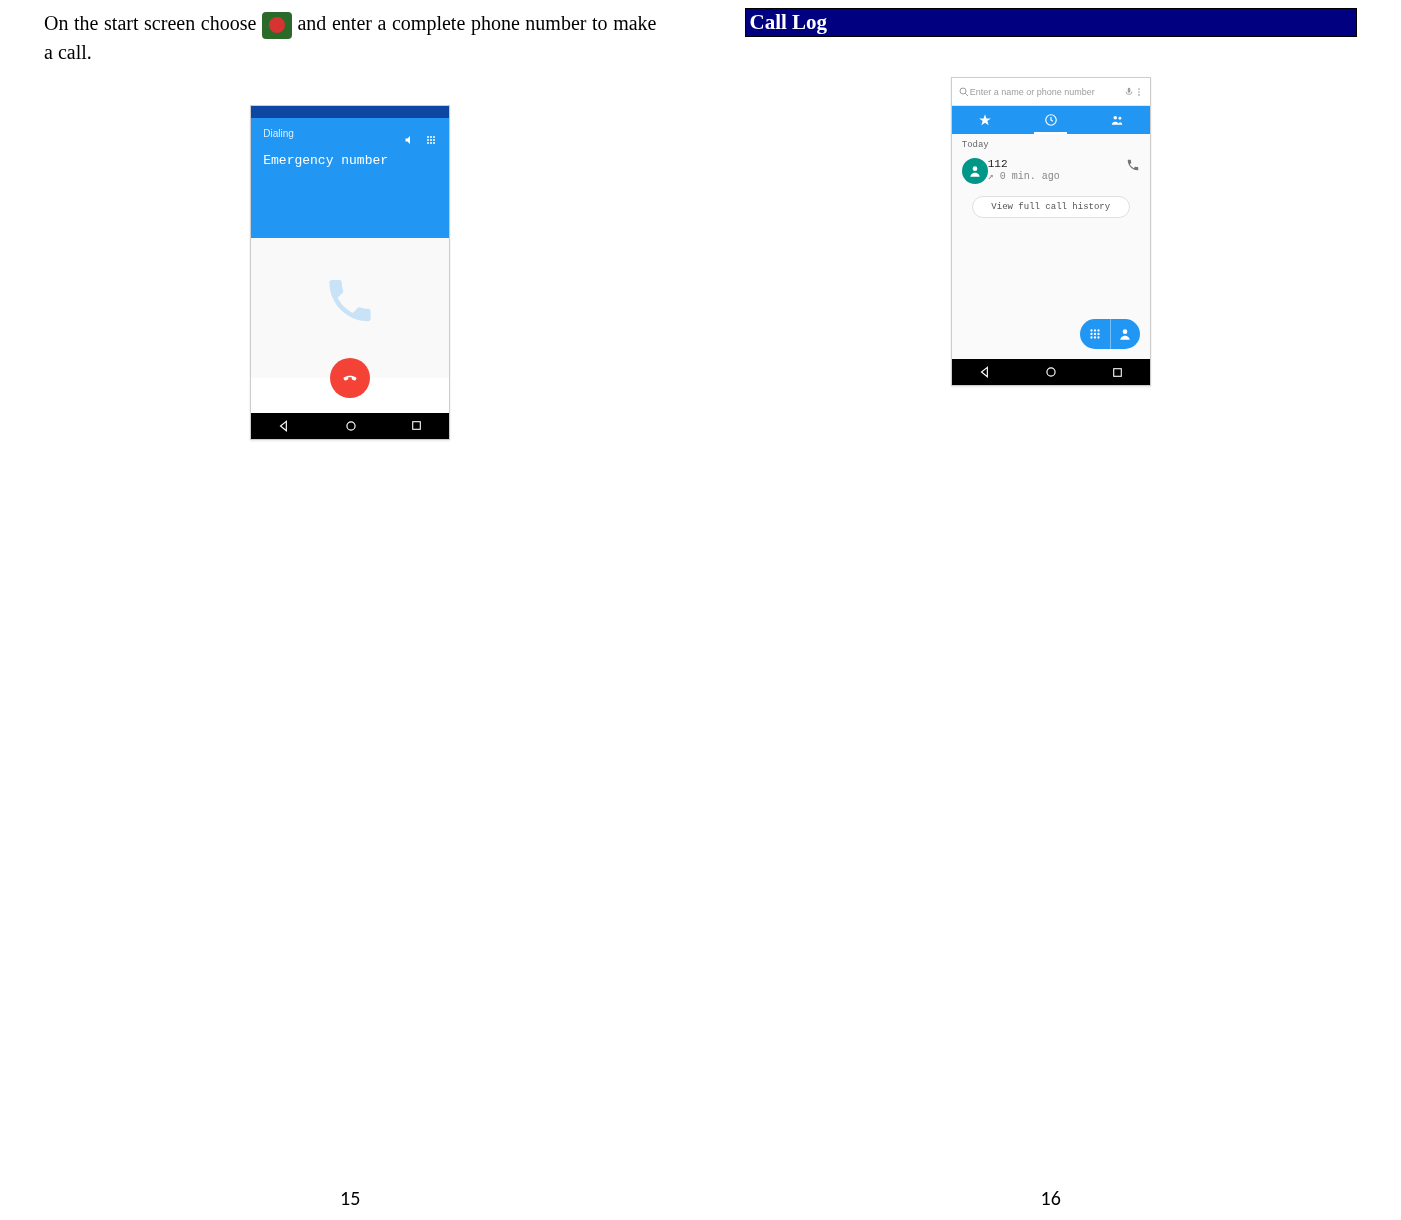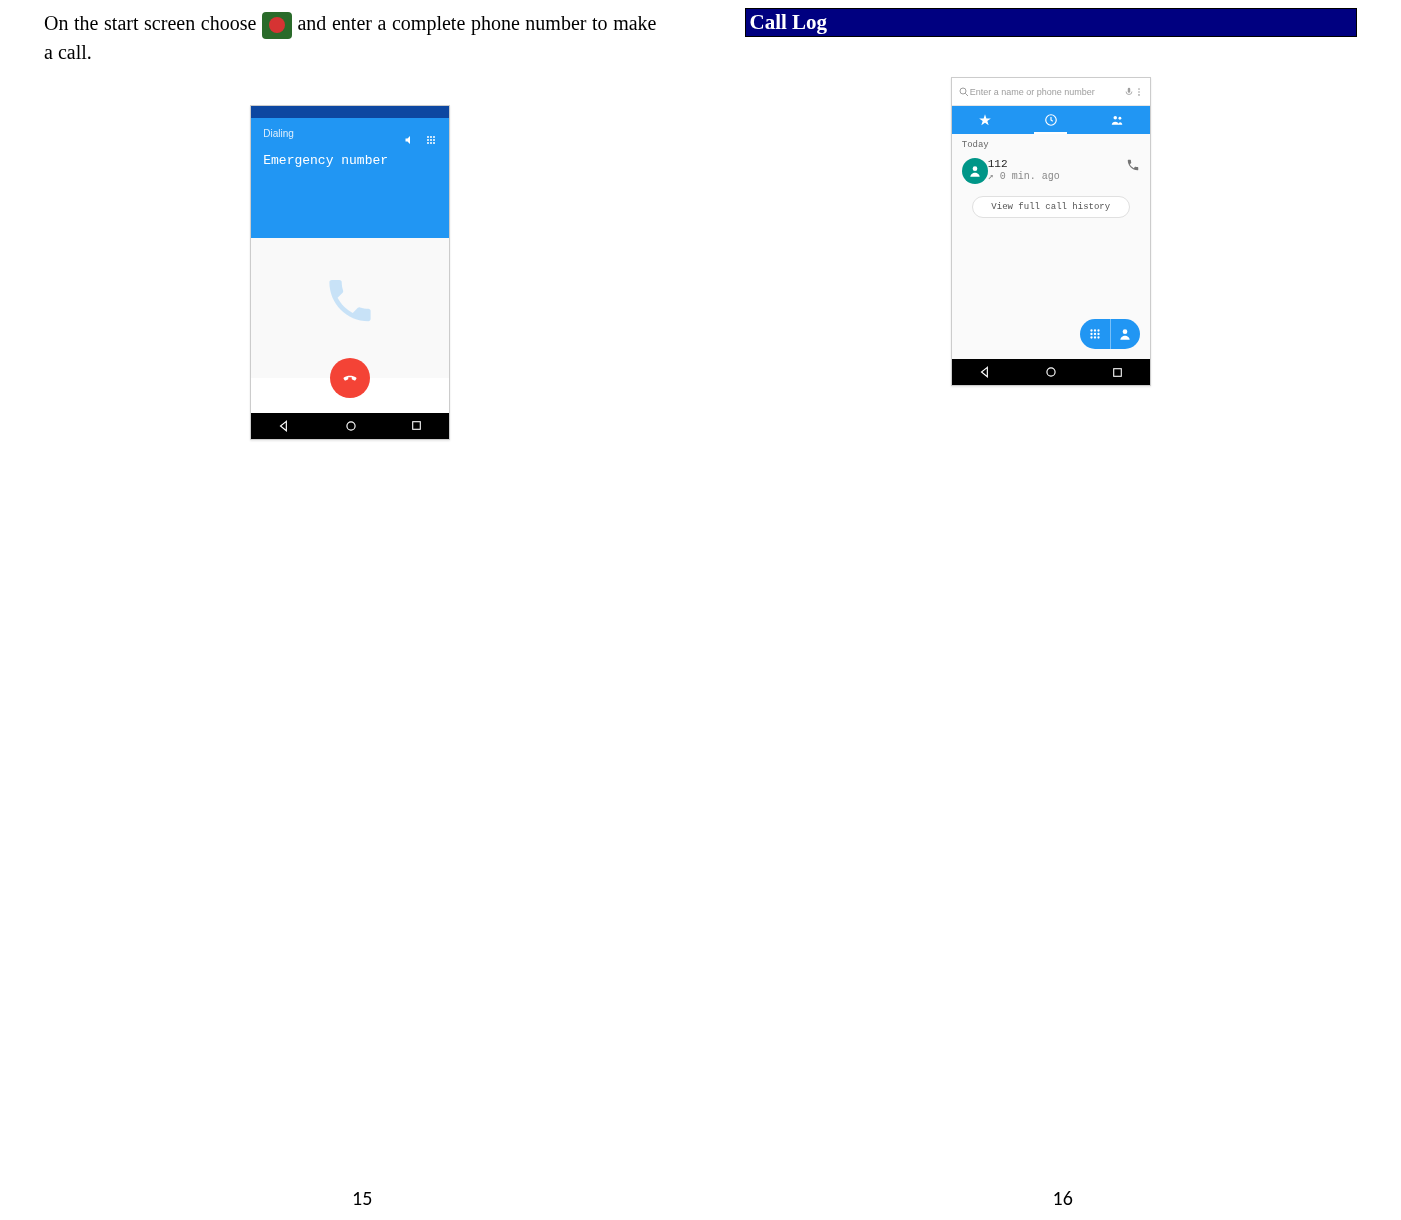--- a/index.html
+++ b/index.html
@@ -260,21 +260,21 @@
       background: #2196f3;
       display: flex;
       align-items: center;
       justify-content: center;
     }
     .fab-btn.left { border-radius: 15px 0 0 15px; }
     .fab-btn.right { border-radius: 0 15px 15px 0; border-left: 1px solid rgba(255,255,255,0.4); }
     .page-number {
       position: absolute;
       bottom: 10px;
-      left: 12px;
+      left: 0;
       width: 100%;
       text-align: center;
       font-family: Calibri, Arial, sans-serif;
       font-size: 20px;
     }
   </style>
 </head>
 <body>
 
 <div class="page">

